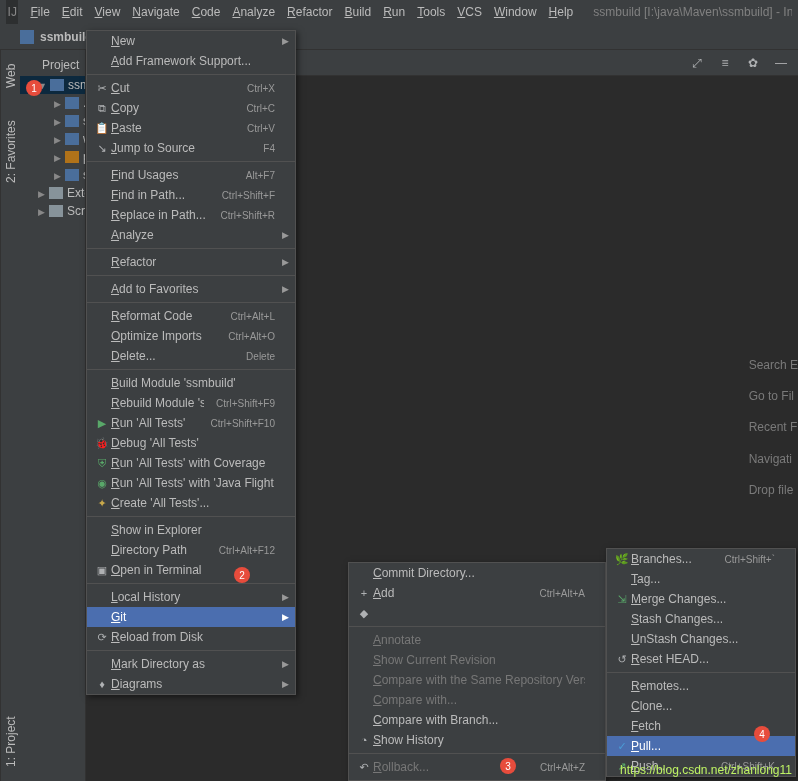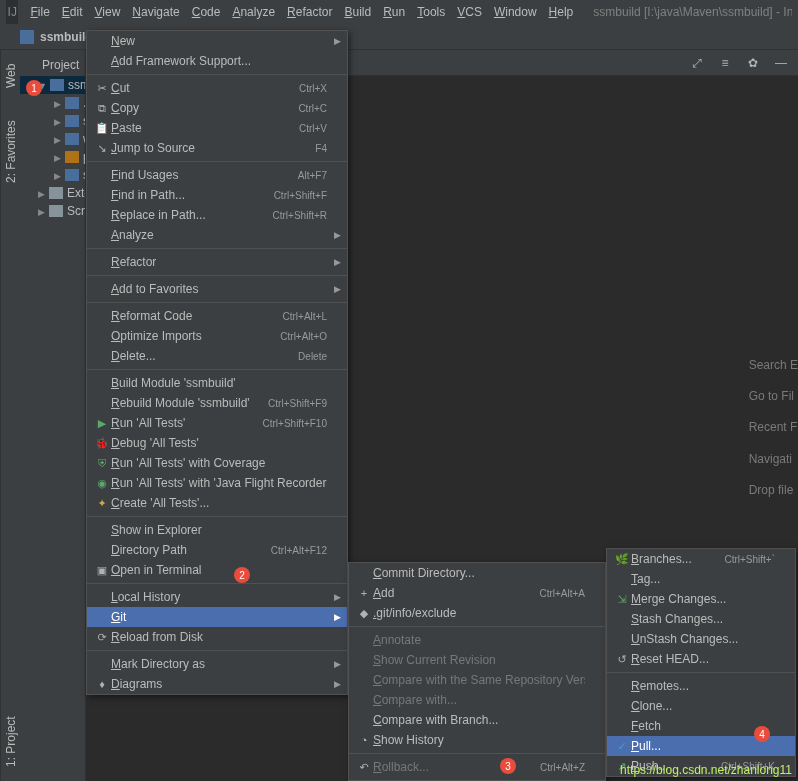--- a/index.html
+++ b/index.html
@@ -24,21 +24,21 @@
 .tree-row .ficon { width: 14px; height: 12px; background: #87939a; flex-shrink: 0; }
 .tree-row .ficon.blue { background: #4a6e9b; }
 .tree-row .ficon.orange { background: #b07219; }
 .badge { position: absolute; width: 16px; height: 16px; border-radius: 50%; background: #e74c3c; color: #fff; font-size: 10px; display: flex; align-items: center; justify-content: center; z-index: 200; }
 .editor-area { flex: 1; background: #2b2b2b; position: relative; }
 .toolbar { height: 26px; background: #3c3f41; border-bottom: 1px solid #323232; display: flex; align-items: center; justify-content: flex-end; padding: 0 8px; gap: 10px; }
 .toolbar .tbtn { width: 18px; height: 18px; display: flex; align-items: center; justify-content: center; color: #afb1b3; }
 .welcome { position: absolute; right: 0; top: 300px; color: #7a7a7a; font-size: 14px; line-height: 2.6; text-align: left; }
 .welcome div { padding-left: 12px; }
 .ctx-menu { position: absolute; background: #3c3f41; border: 1px solid #515151; box-shadow: 2px 2px 6px rgba(0,0,0,0.5); z-index: 100; }
-.ctx-menu.m1 { left: 86px; top: 30px; width: 262px; }
+.ctx-menu.m1 { left: 86px; top: 30px; width: 210px; }
 .ctx-menu.m2 { left: 348px; top: 562px; width: 258px; z-index: 110; }
 .ctx-menu.m3 { left: 606px; top: 548px; width: 190px; z-index: 120; }
 .menuitem { display: flex; align-items: center; height: 20px; padding: 0 20px 0 6px; color: #bbbbbb; position: relative; }
 .menuitem.sel { background: #4b6eaf; color: #fff; }
 .menuitem.dis { color: #777; }
 .menuitem .micon { width: 18px; display: flex; align-items: center; justify-content: center; font-size: 11px; color: #afb1b3; flex-shrink: 0; }
 .menuitem.sel .micon { color: #fff; }
 .menuitem .lbl { flex: 1; white-space: nowrap; overflow: hidden; }
 .menuitem .shortcut { color: #999; font-size: 10px; margin-left: 12px; }
 .menuitem .sub { position: absolute; right: 6px; font-size: 9px; color: #999; }
@@ -312,21 +312,20 @@
       <div class="micon"></div>
       <div class="lbl"><u>C</u>ommit Directory...</div>
     </div>
     <div class="menuitem">
       <div class="micon">+</div>
       <div class="lbl"><u>A</u>dd</div>
       <div class="shortcut">Ctrl+Alt+A</div>
     </div>
     <div class="menuitem">
       <div class="micon">◆</div>
-      <div class="lbl"><u>.</u>git/info/exclude</div>
     </div>
     <div class="sep"></div>
     <div class="menuitem dis">
       <div class="micon"></div>
       <div class="lbl"><u>A</u>nnotate</div>
     </div>
     <div class="menuitem dis">
       <div class="micon"></div>
       <div class="lbl"><u>S</u>how Current Revision</div>
     </div>

